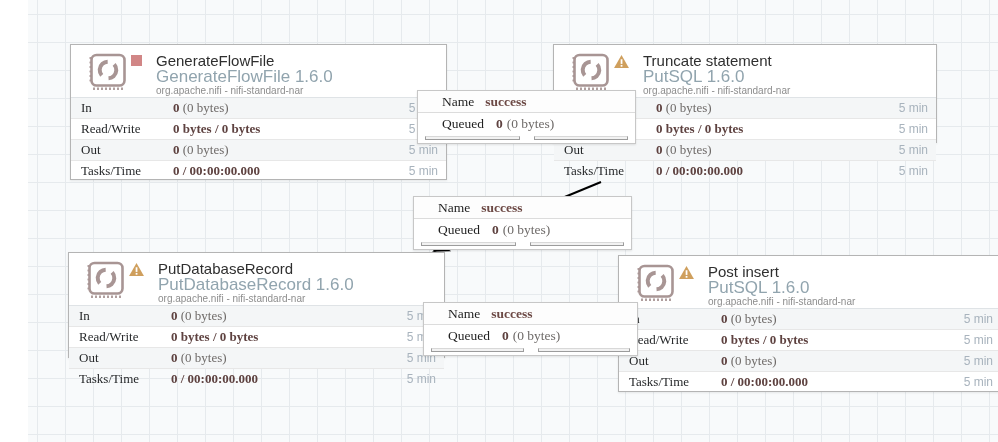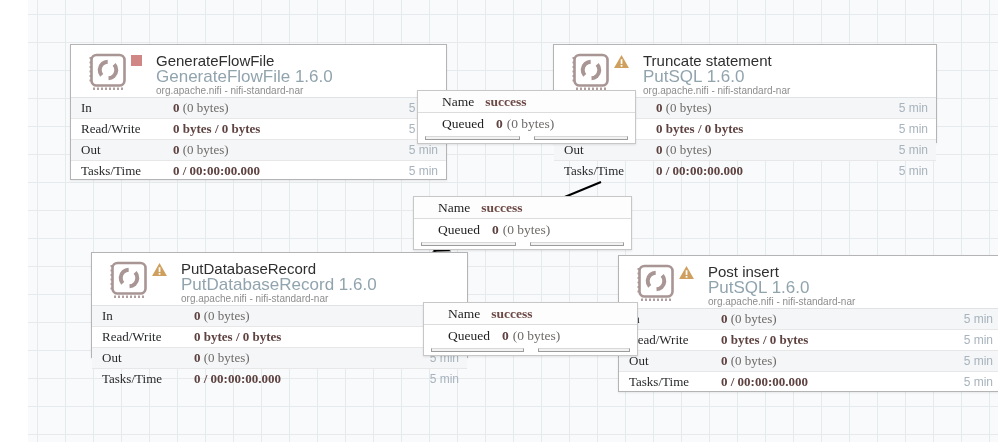--- a/index.html
+++ b/index.html
@@ -206,21 +206,21 @@
           <span class="stat-window">5 min</span>
         </div>
         <div class="stat-row">
           <span class="stat-label">Tasks/Time</span>
           <span class="stat-value"><b>0 / 00:00:00.000</b><i></i></span>
           <span class="stat-window">5 min</span>
         </div>
       </div>
   </div>
 
-  <div class="processor" style="left:63px; top:252px; width:377px; height:106px;">
+  <div class="processor" style="left:40px; top:252px; width:377px; height:106px;">
     <div class="proc-header">
       <svg class="proc-icon" viewBox="0 0 44 40">
         <g stroke="#a89594" fill="none">
           <rect x="6.5" y="3" width="33" height="30.5" rx="5" stroke-width="2.6"></rect>
           <circle cx="23" cy="18" r="8.3" stroke-width="4" stroke-dasharray="18.5 7.6" transform="rotate(-42 23 18)"></circle>
           <g stroke-width="1.8">
             <line x1="9" y1="35.5" x2="9" y2="38"></line>
               <line x1="13" y1="35.5" x2="13" y2="38"></line>
             <line x1="17" y1="35.5" x2="17" y2="38"></line>
               <line x1="21" y1="35.5" x2="21" y2="38"></line>

